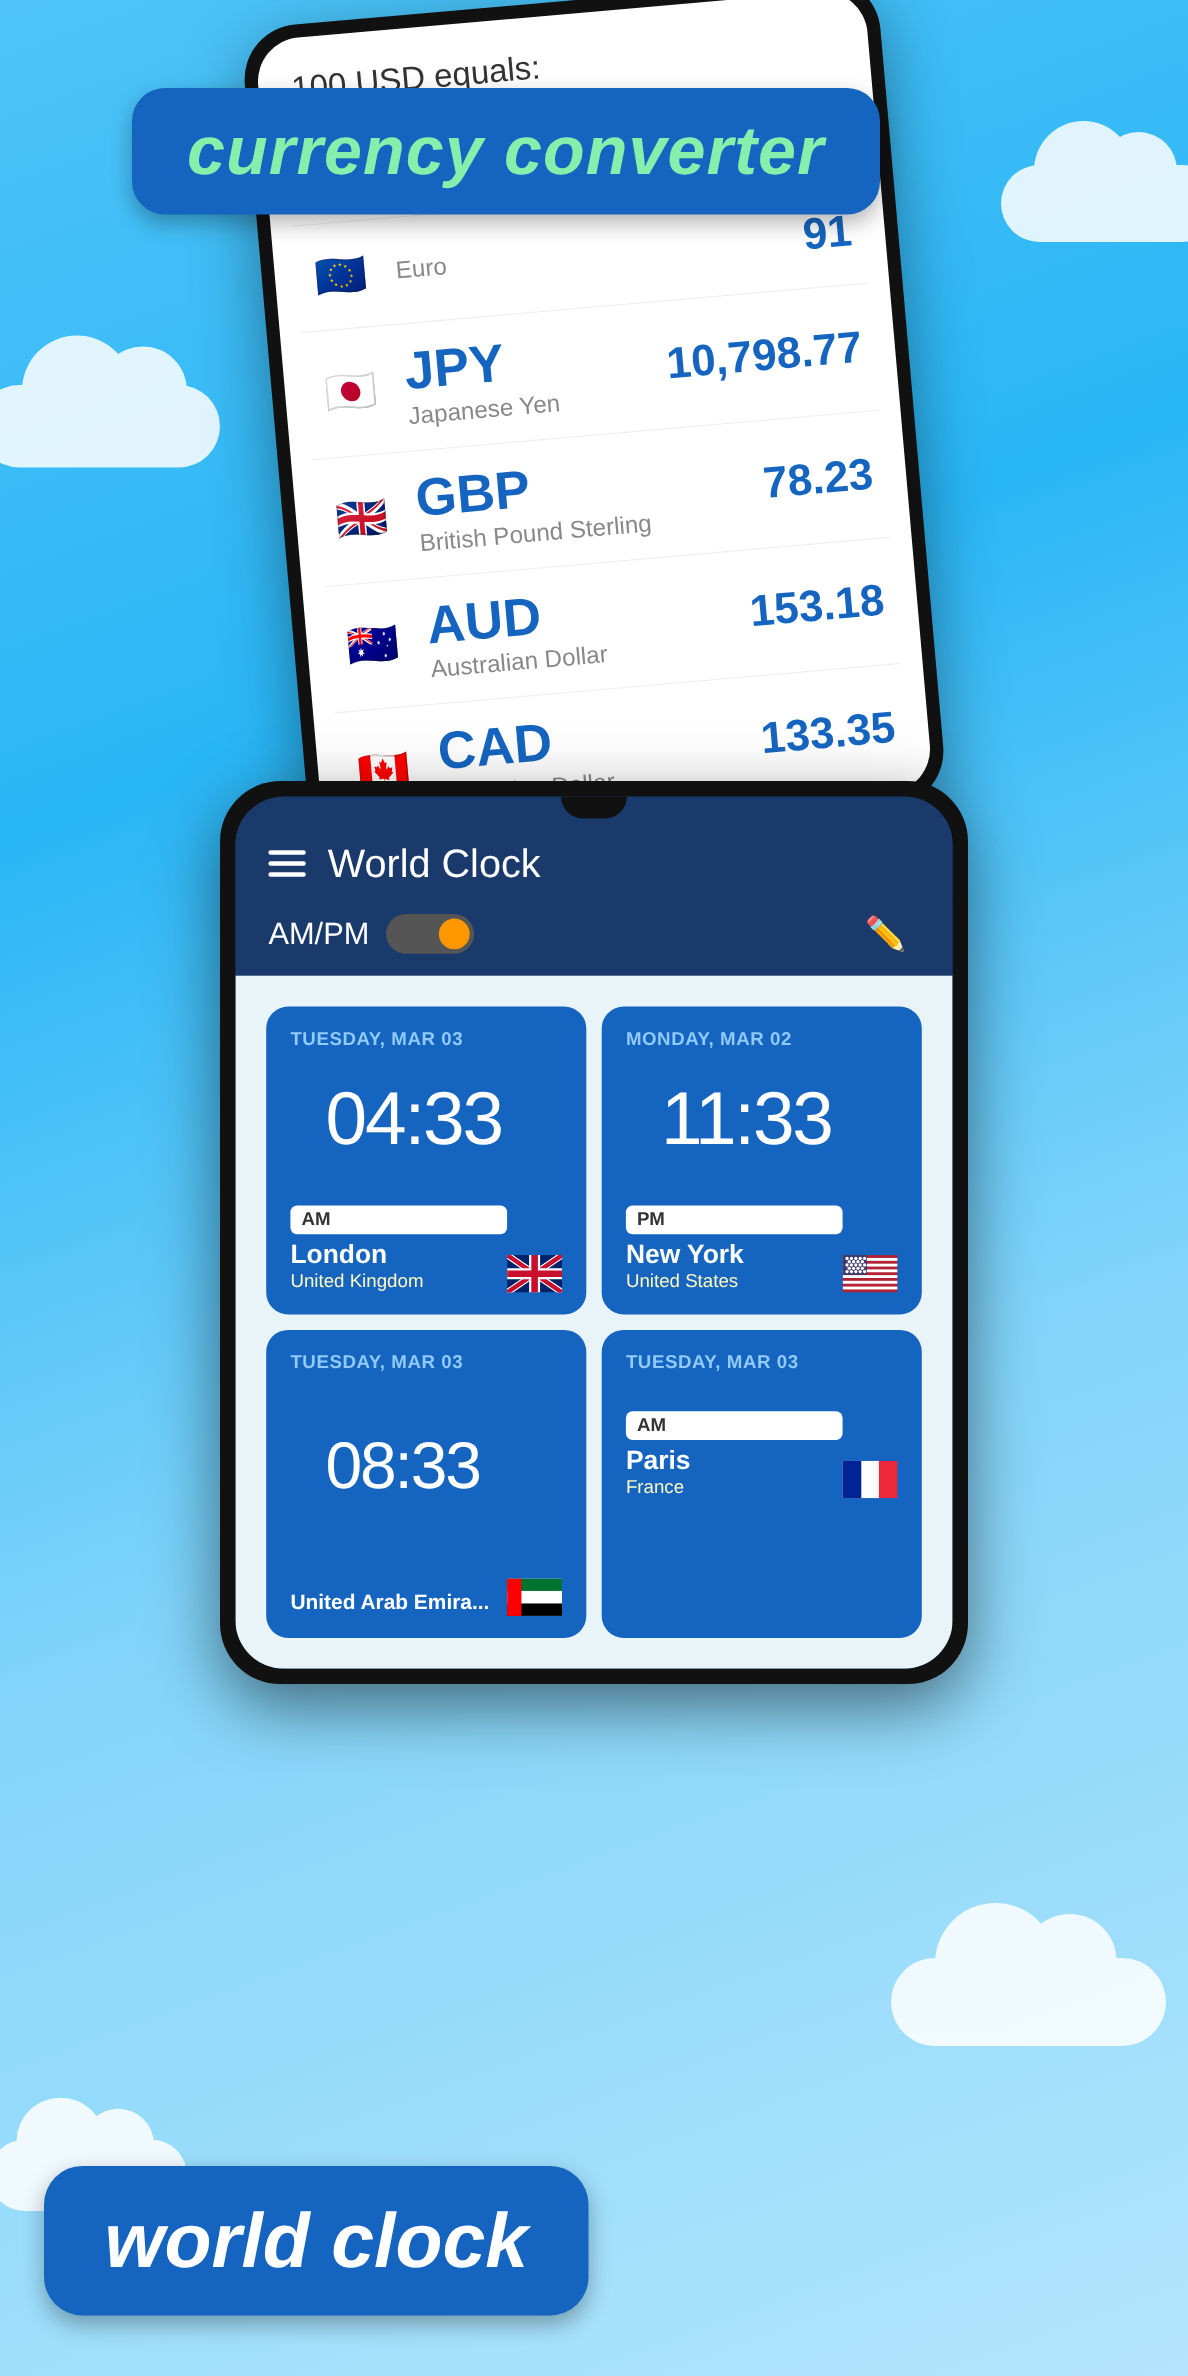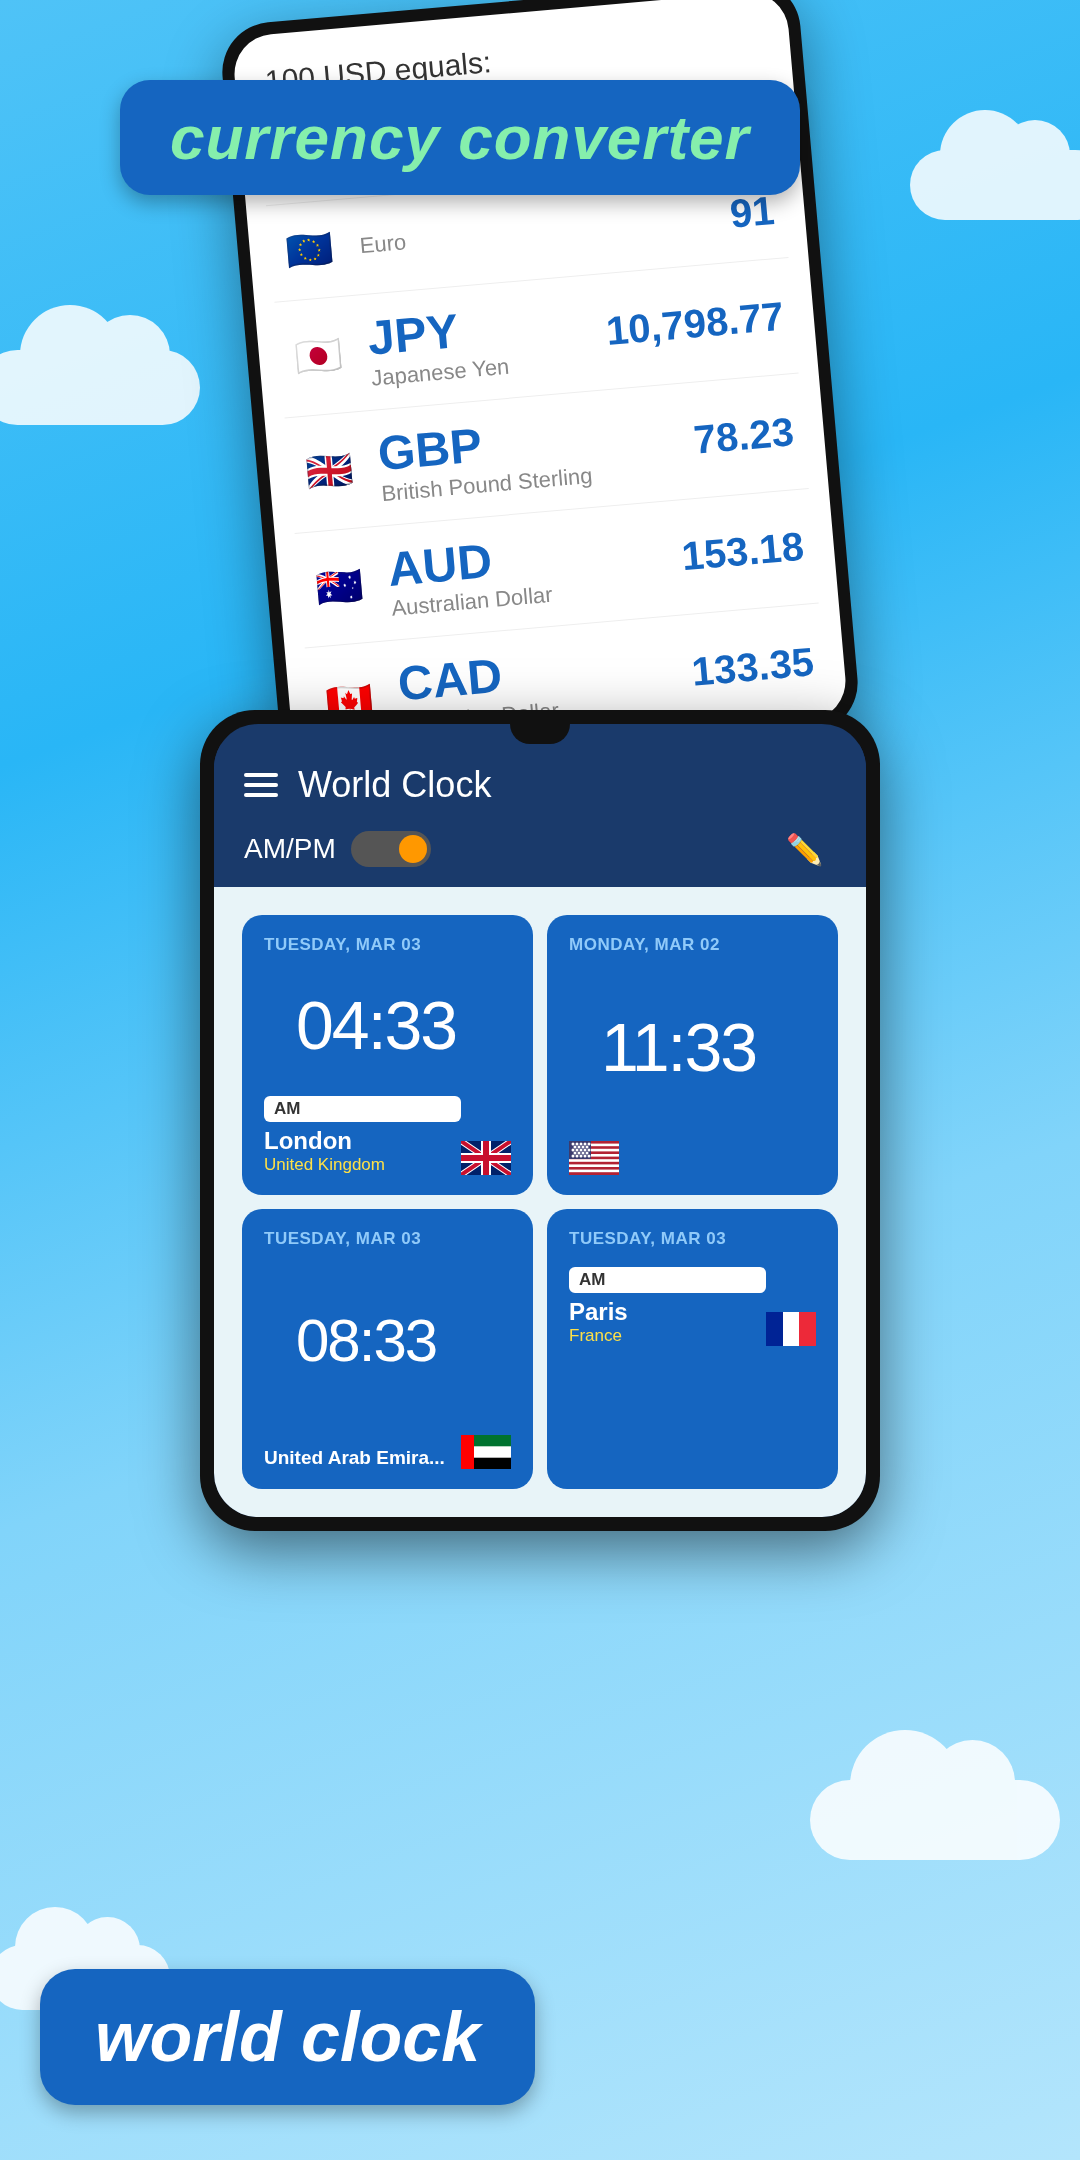--- a/index.html
+++ b/index.html
@@ -257,31 +257,31 @@
       display: flex;
       align-items: center;
       line-height: 1;
       margin-left: 32px;
     }
 
     .clock-footer {
       display: flex;
       align-items: flex-end;
       justify-content: space-between;
-      margin-top: 10px;
+      margin-top: 26px;
     }
 
     .clock-city {
       font-size: 24px;
       font-weight: bold;
     }
 
     .clock-country {
       font-size: 17px;
-      color: #fde047;
+      color: #fef9c3;
     }
 
     .ampm-badge {
       background: white;
       color: #333;
       font-size: 17px;
       font-weight: bold;
       padding: 3px 10px;
       border-radius: 6px;
       margin-bottom: 5px;
@@ -509,20 +509,25 @@
               <path d="M25,0 V34 M0,17 H50" stroke="#C8102E" stroke-width="6"></path>
             </svg>
           </div>
         </div>
       </div>
 
       <div class="clock-card">
         <div class="clock-date">MONDAY, MAR 02</div>
         <div class="clock-time">11:33</div>
         <div class="clock-footer">
+          <div class="clock-city-wrap">
+            <div class="ampm-badge">PM</div>
+            <div class="clock-city">New York</div>
+            <div class="clock-country">United States</div>
+          </div>
           <div class="clock-right">
 
             <svg class="flag-us" viewBox="0 0 50 34" xmlns="http://www.w3.org/2000/svg">
               <rect width="50" height="34" fill="#B22234"></rect>
               <rect y="2.6" width="50" height="2.6" fill="white"></rect>
               <rect y="7.8" width="50" height="2.6" fill="white"></rect>
               <rect y="13" width="50" height="2.6" fill="white"></rect>
               <rect y="18.2" width="50" height="2.6" fill="white"></rect>
               <rect y="23.4" width="50" height="2.6" fill="white"></rect>
               <rect y="28.6" width="50" height="2.6" fill="white"></rect>

